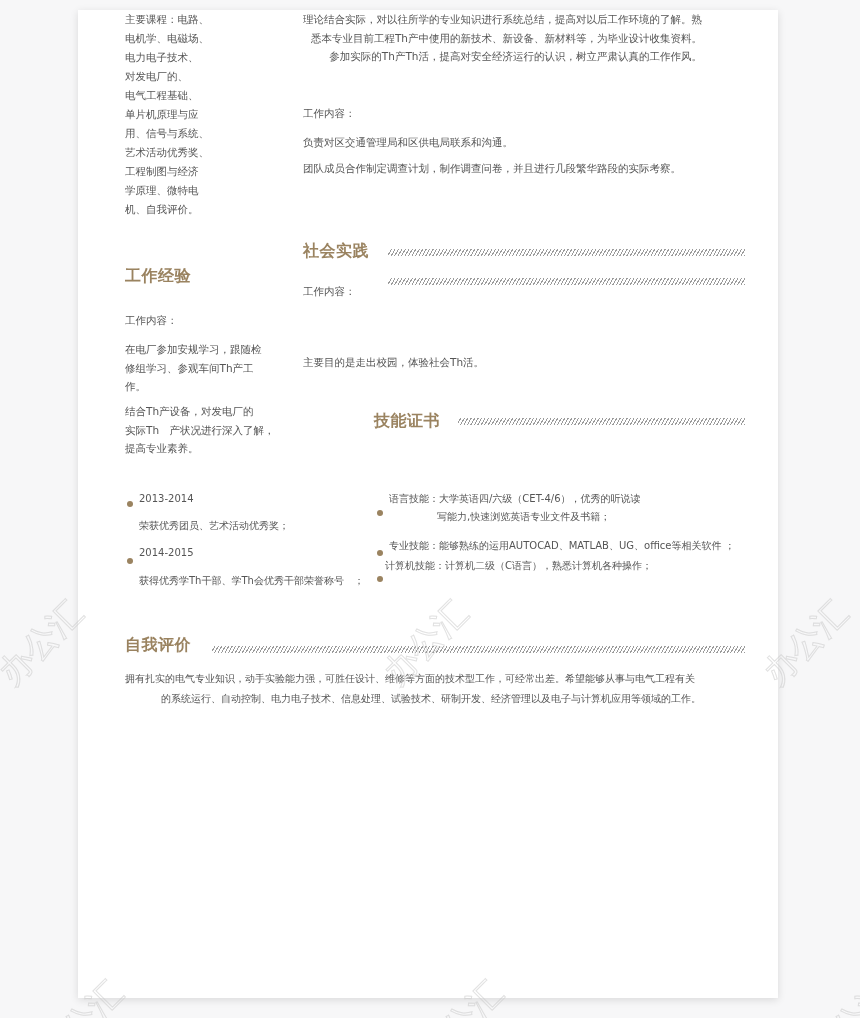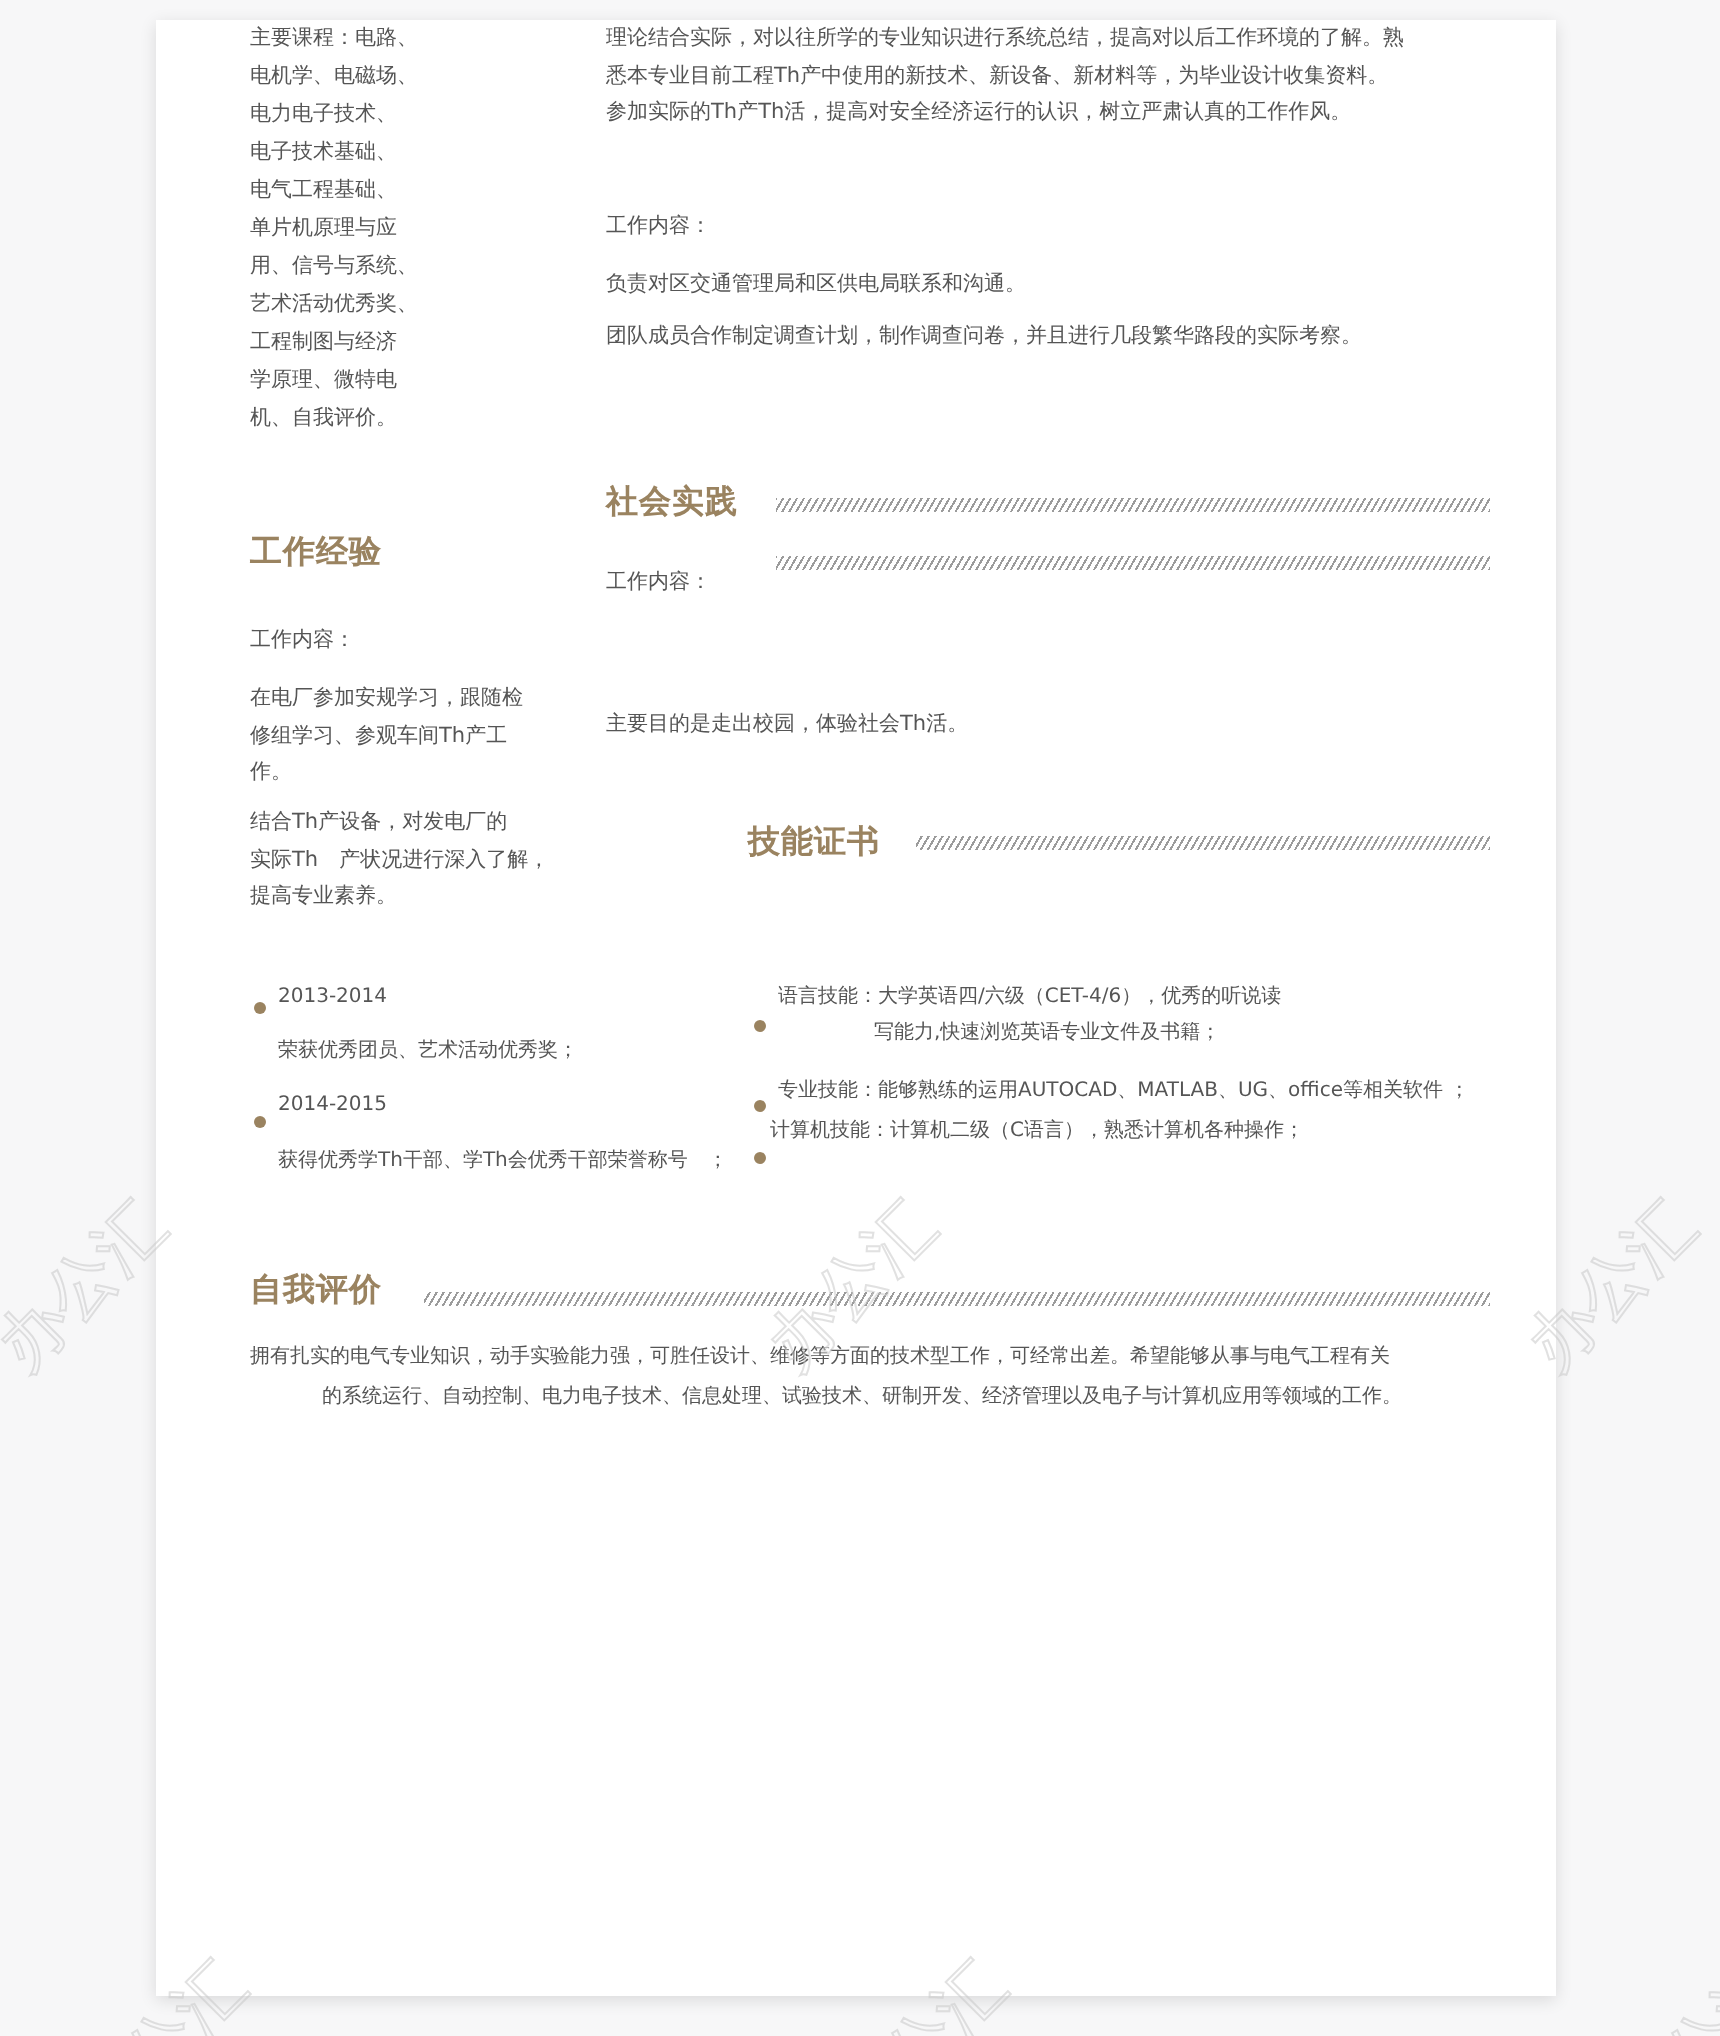--- a/index.html
+++ b/index.html
@@ -67,31 +67,31 @@
 </head>
 <body>
 
 <div class="stage">
   <div class="paper">
 
     <div class="abs" style="left:47px; top:0px;">
       <div class="txt" style="line-height:19px;">主要课程：电路、</div>
       <div class="txt" style="line-height:19px;">电机学、电磁场、</div>
       <div class="txt" style="line-height:19px;">电力电子技术、</div>
-      <div class="txt" style="line-height:19px;">电子技术基础、</div>
+      <div class="txt" style="line-height:19px;">对发电厂的、</div>
       <div class="txt" style="line-height:19px;">电气工程基础、</div>
       <div class="txt" style="line-height:19px;">单片机原理与应</div>
       <div class="txt" style="line-height:19px;">用、信号与系统、</div>
       <div class="txt" style="line-height:19px;">艺术活动优秀奖、</div>
       <div class="txt" style="line-height:19px;">工程制图与经济</div>
       <div class="txt" style="line-height:19px;">学原理、微特电</div>
       <div class="txt" style="line-height:19px;">机、自我评价。</div>
     </div>
 
-    <div class="abs" style="left:225px; top:0px;">
+    <div class="abs" style="left:225px; top:0px;text-align:right;">
       <div class="txt">理论结合实际，对以往所学的专业知识进行系统总结，提高对以后工作环境的了解。熟</div>
       <div class="txt">悉本专业目前工程Th产中使用的新技术、新设备、新材料等，为毕业设计收集资料。</div>
       <div class="txt">参加实际的Th产Th活，提高对安全经济运行的认识，树立严肃认真的工作作风。</div>
     </div>
     <div class="abs txt" style="left:225px; top:94px;">工作内容：</div>
     <div class="abs txt" style="left:225px; top:123px;">负责对区交通管理局和区供电局联系和沟通。</div>
     <div class="abs" style="left:225px; top:149px;">
       <div class="txt">团队成员合作制定调查计划，制作调查问卷，并且进行几段繁华路段的实际考察。</div>
     </div>
 

